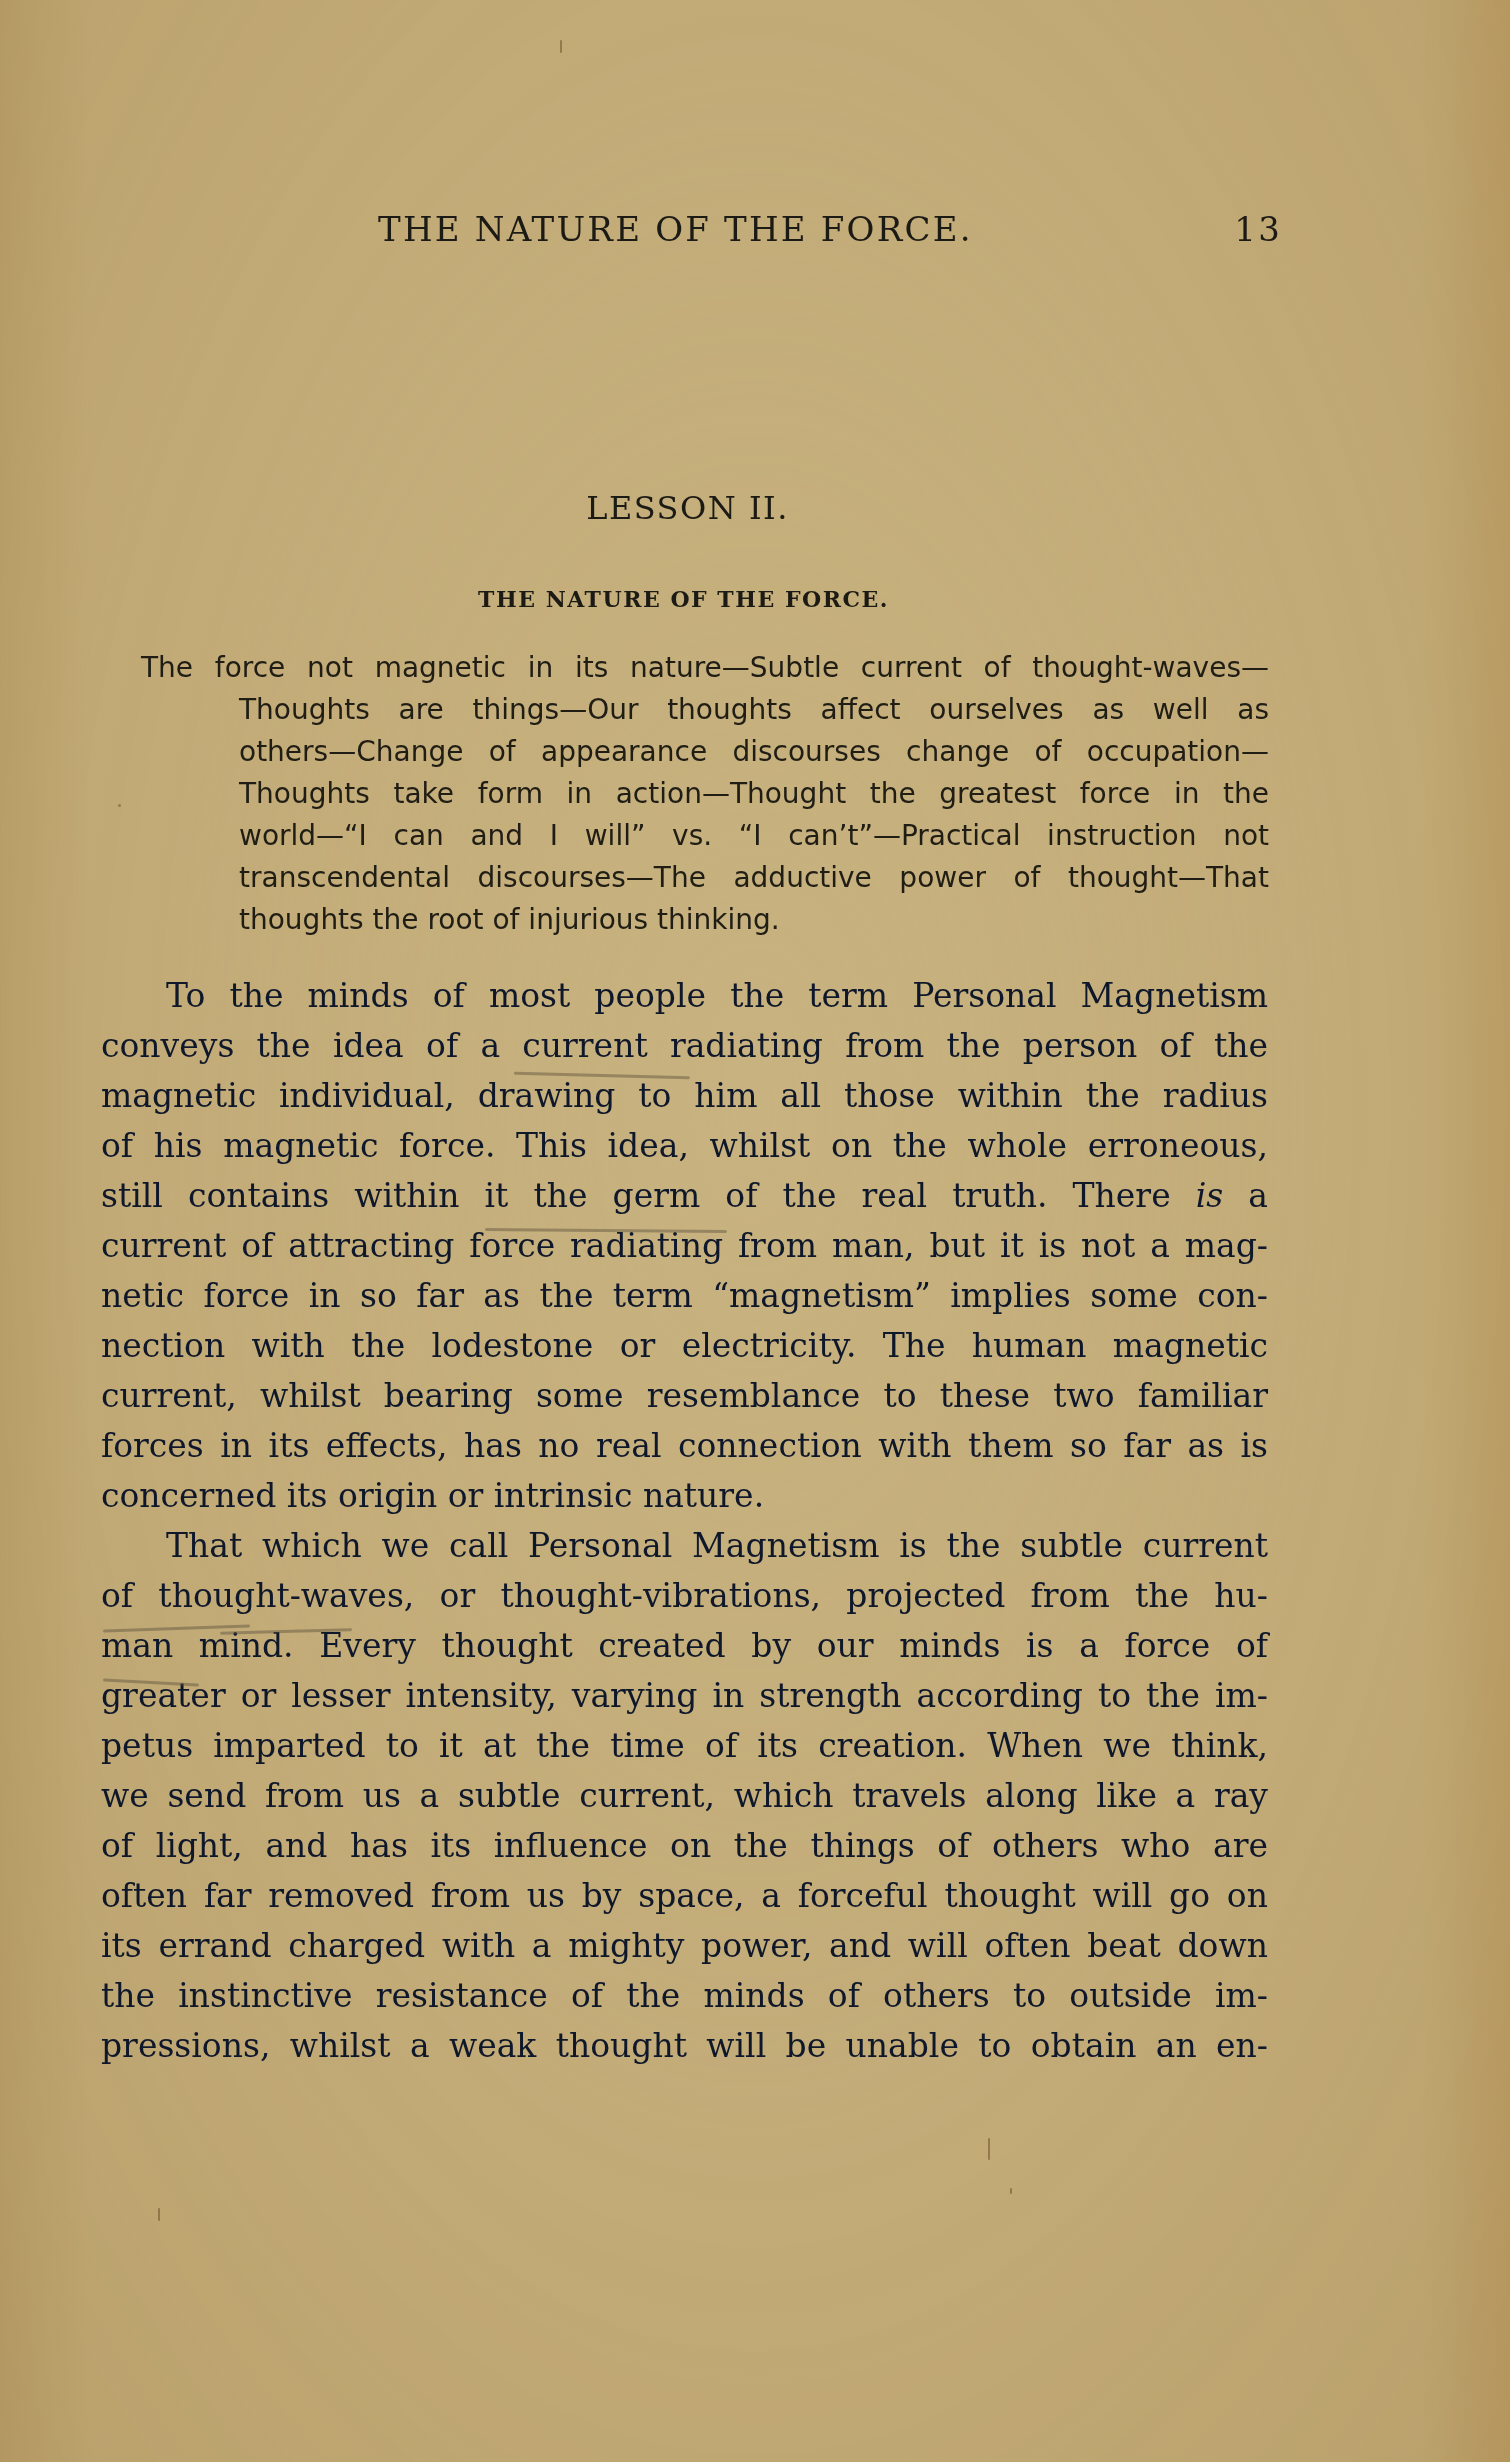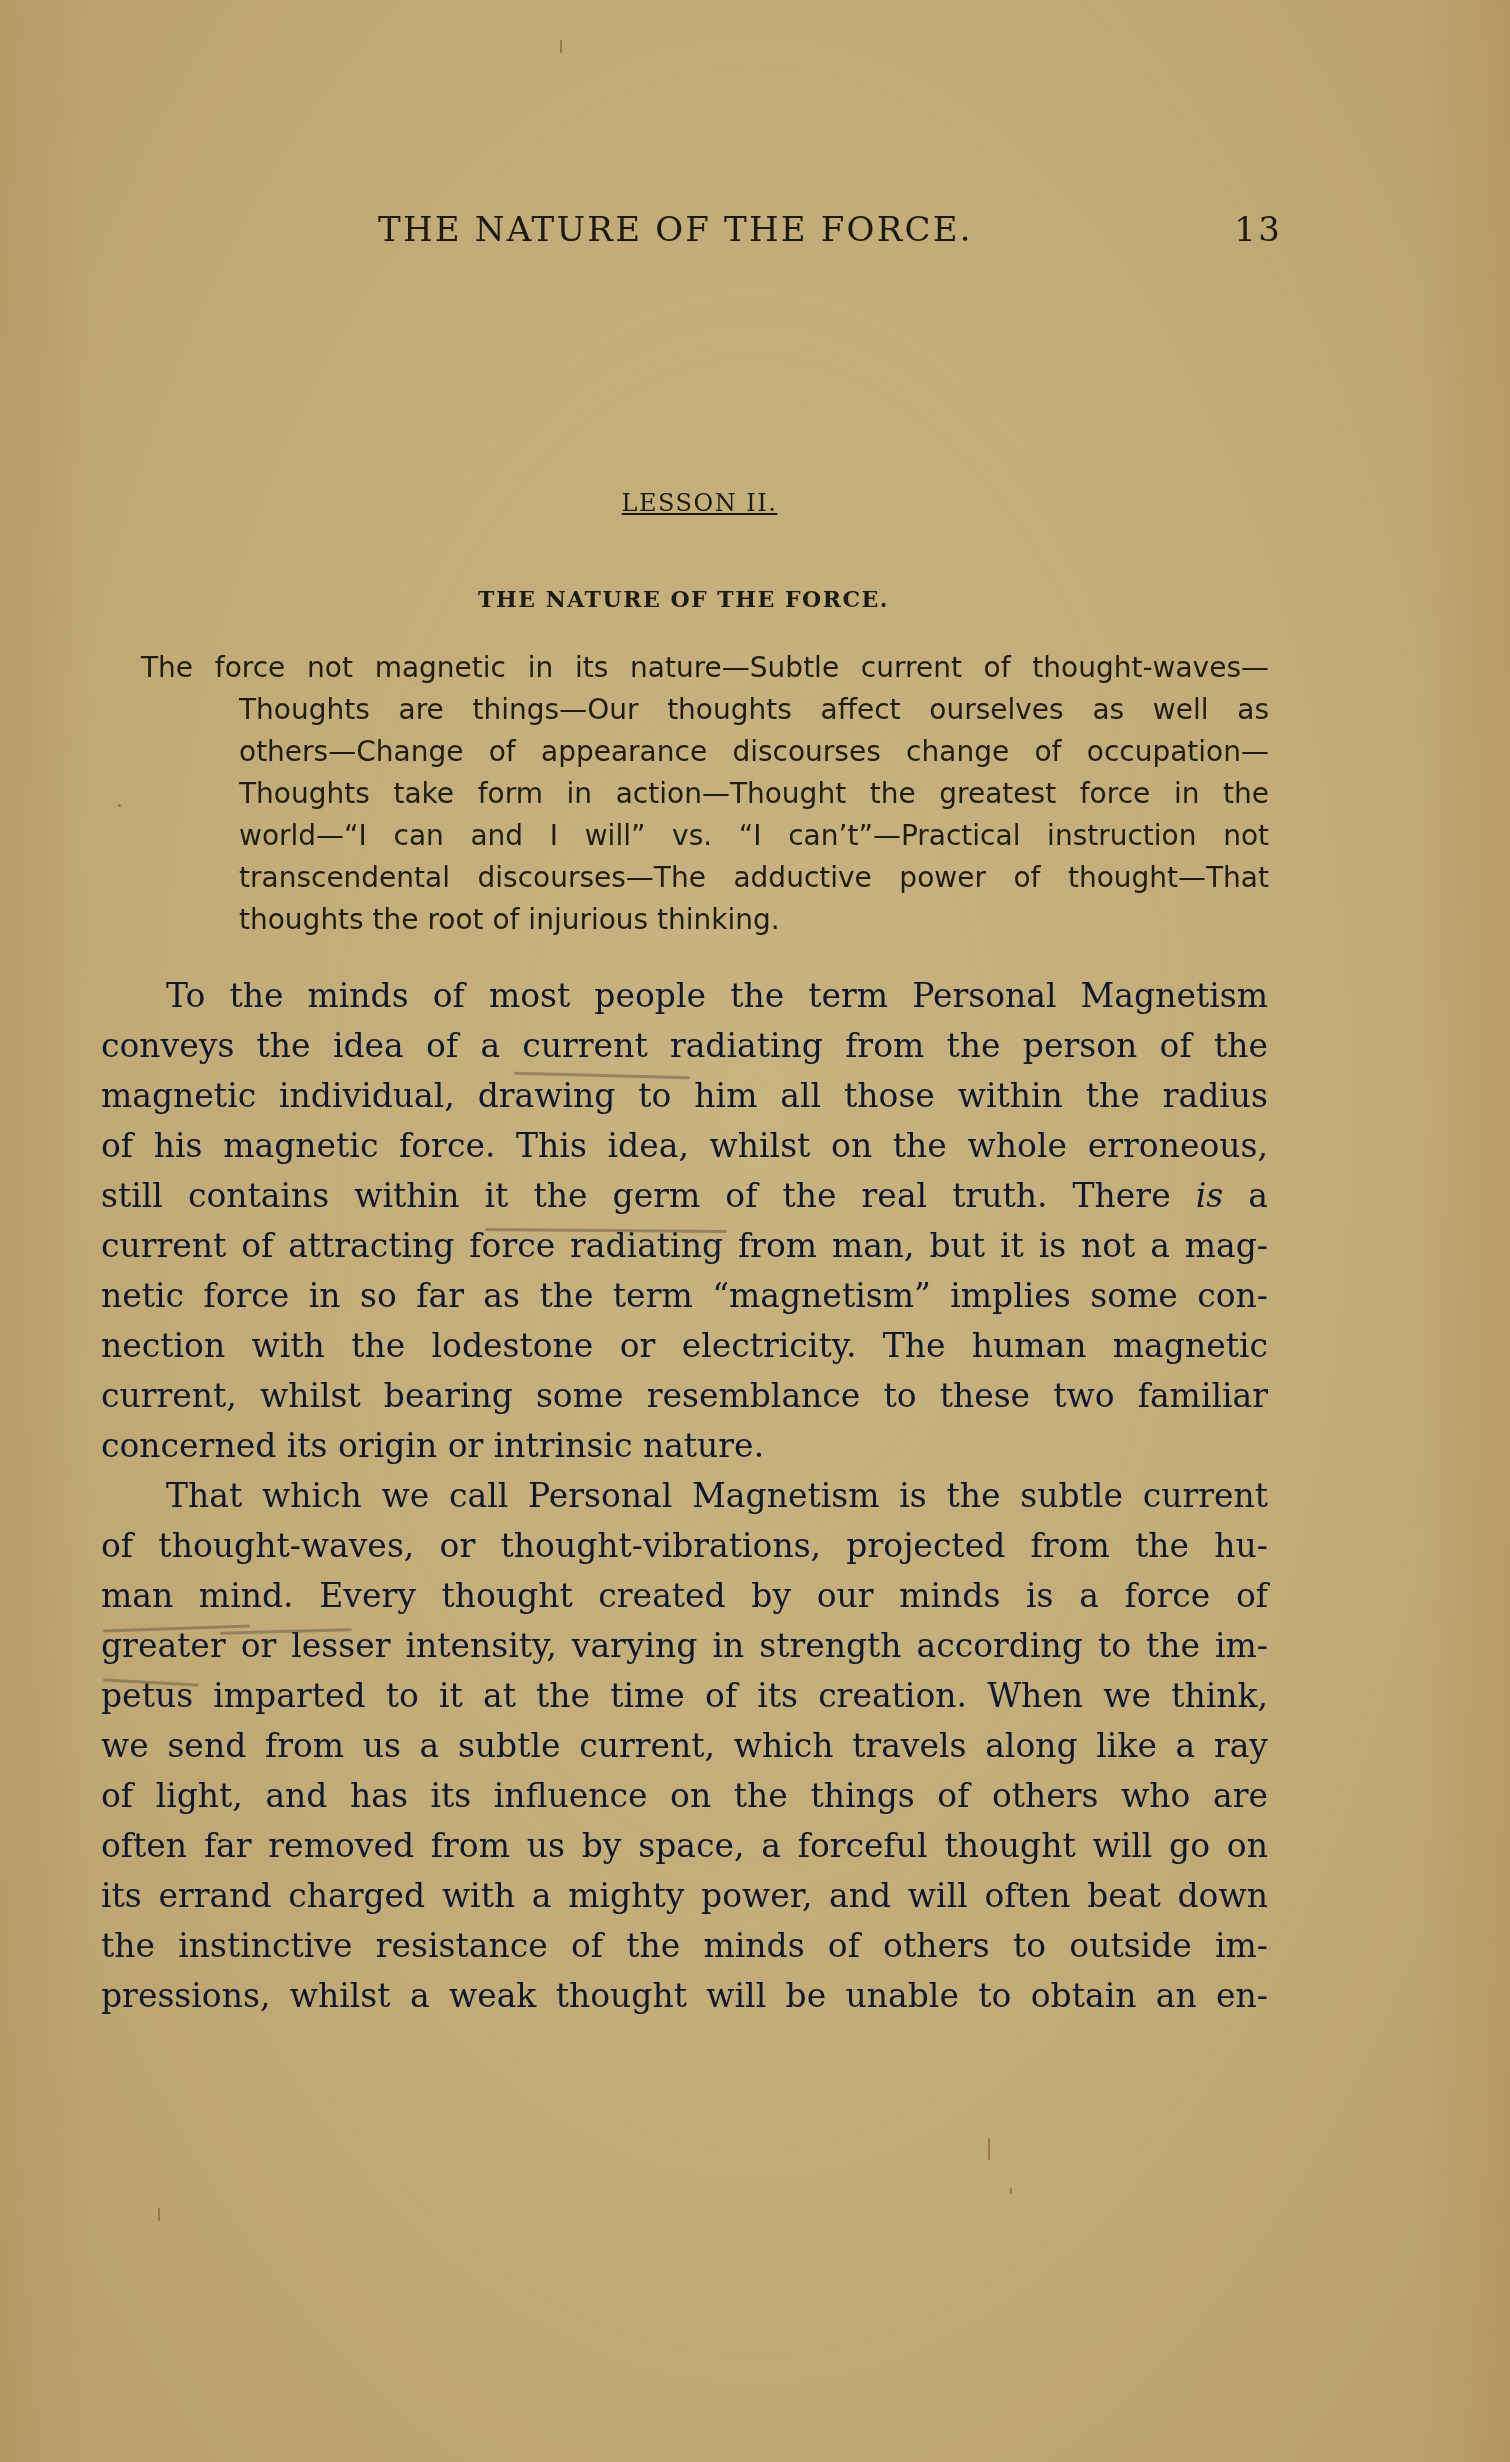--- a/index.html
+++ b/index.html
@@ -14,22 +14,22 @@
     position: relative;
   }
   .page { position: absolute; left: 0; top: 0; width: 1511px; height: 1730px; }
   .running-head {
     position: absolute; top: 209px; left: 378px; width: 904px;
     font-size: 34px; letter-spacing: 2.2px; height: 44px;
   }
   .running-head .title { position: absolute; left: 0; top: 0; }
   .running-head .pageno { position: absolute; right: 0; top: 0; }
   .lesson {
-    position: absolute; top: 489px; left: 16px; width: 1367px; text-align: center;
-    font-size: 24px; letter-spacing: 1.5px; text-decoration: underline;
+    position: absolute; top: 489px; left: 4px; width: 1367px; text-align: center;
+    font-size: 32px; letter-spacing: 1.5px;
   }
   .subtitle {
     position: absolute; top: 586px; left: 0; width: 1367px; text-align: center;
     font-size: 22px; letter-spacing: 1.5px; font-weight: bold;
   }
   .synopsis {
     position: absolute; top: 647px; left: 101px; width: 1168px;
     font-family: "DejaVu Sans", "Liberation Sans", sans-serif;
     font-size: 28px; line-height: 42px; text-align: justify;
     color: #201d15;
@@ -78,20 +78,21 @@
   <div class="body">
     <span class="line para-start">To the minds of most people the term Personal Magnetism</span>
     <span class="line">conveys the idea of a current radiating from the person of the</span>
     <span class="line">magnetic individual, drawing to him all those within the radius</span>
     <span class="line">of his magnetic force.  This idea, whilst on the whole erroneous,</span>
     <span class="line"><span>still contains within it the germ of the real truth.  There </span><em>is</em><span> a</span></span>
     <span class="line">current of attracting force radiating from man, but it is not a mag-</span>
     <span class="line">netic force in so far as the term “magnetism” implies some con-</span>
     <span class="line">nection with the lodestone or electricity.  The human magnetic</span>
     <span class="line">current, whilst bearing some resemblance to these two familiar</span>
+    <span class="line">forces in its effects, has no real connection with them so far as is</span>
     <span class="line para-end">concerned its origin or intrinsic nature.</span>
     <span class="line para-start">That which we call Personal Magnetism is the subtle current</span>
     <span class="line">of thought-waves, or thought-vibrations, projected from the hu-</span>
     <span class="line">man mind.  Every thought created by our minds is a force of</span>
     <span class="line">greater or lesser intensity, varying in strength according to the im-</span>
     <span class="line">petus imparted to it at the time of its creation.  When we think,</span>
     <span class="line">we send from us a subtle current, which travels along like a ray</span>
     <span class="line">of light, and has its influence on the things of others who are</span>
     <span class="line">often far removed from us by space, a forceful thought will go on</span>
     <span class="line">its errand charged with a mighty power, and will often beat down</span>

